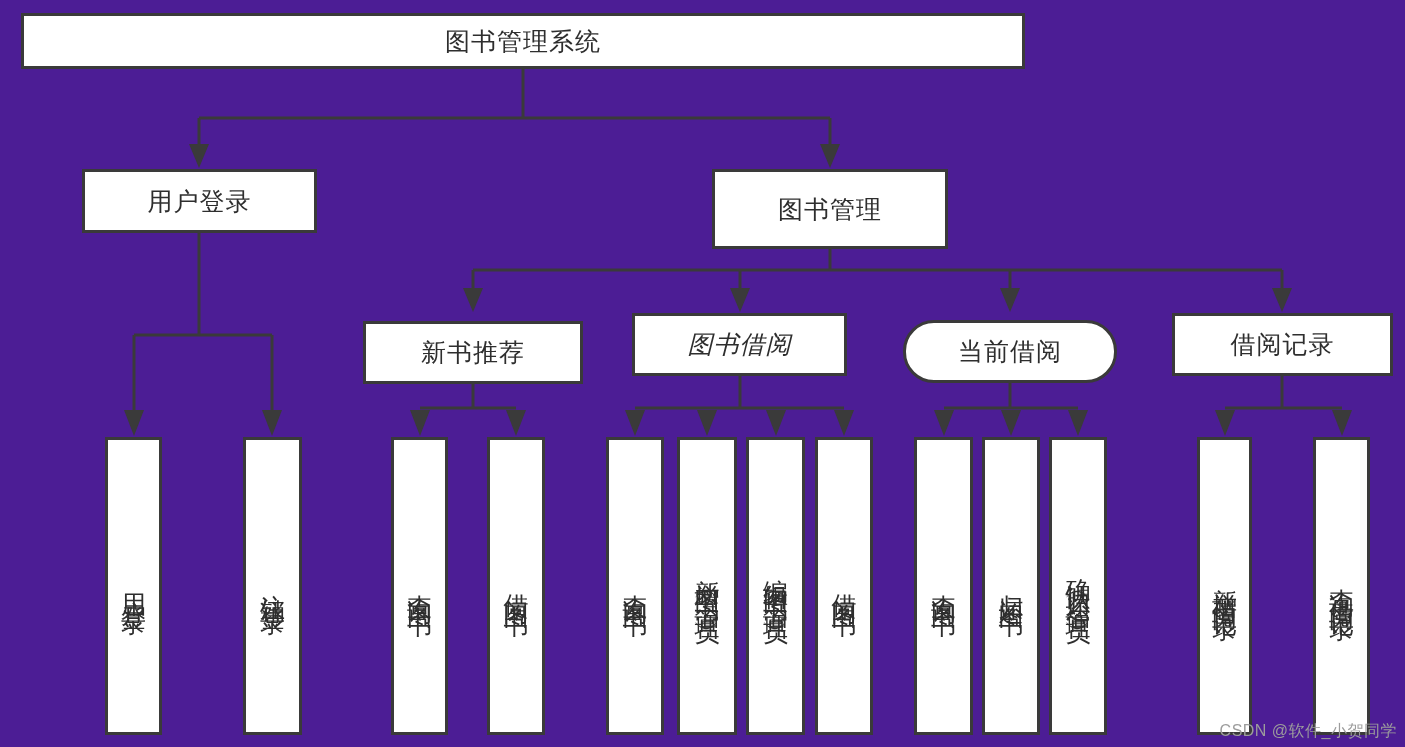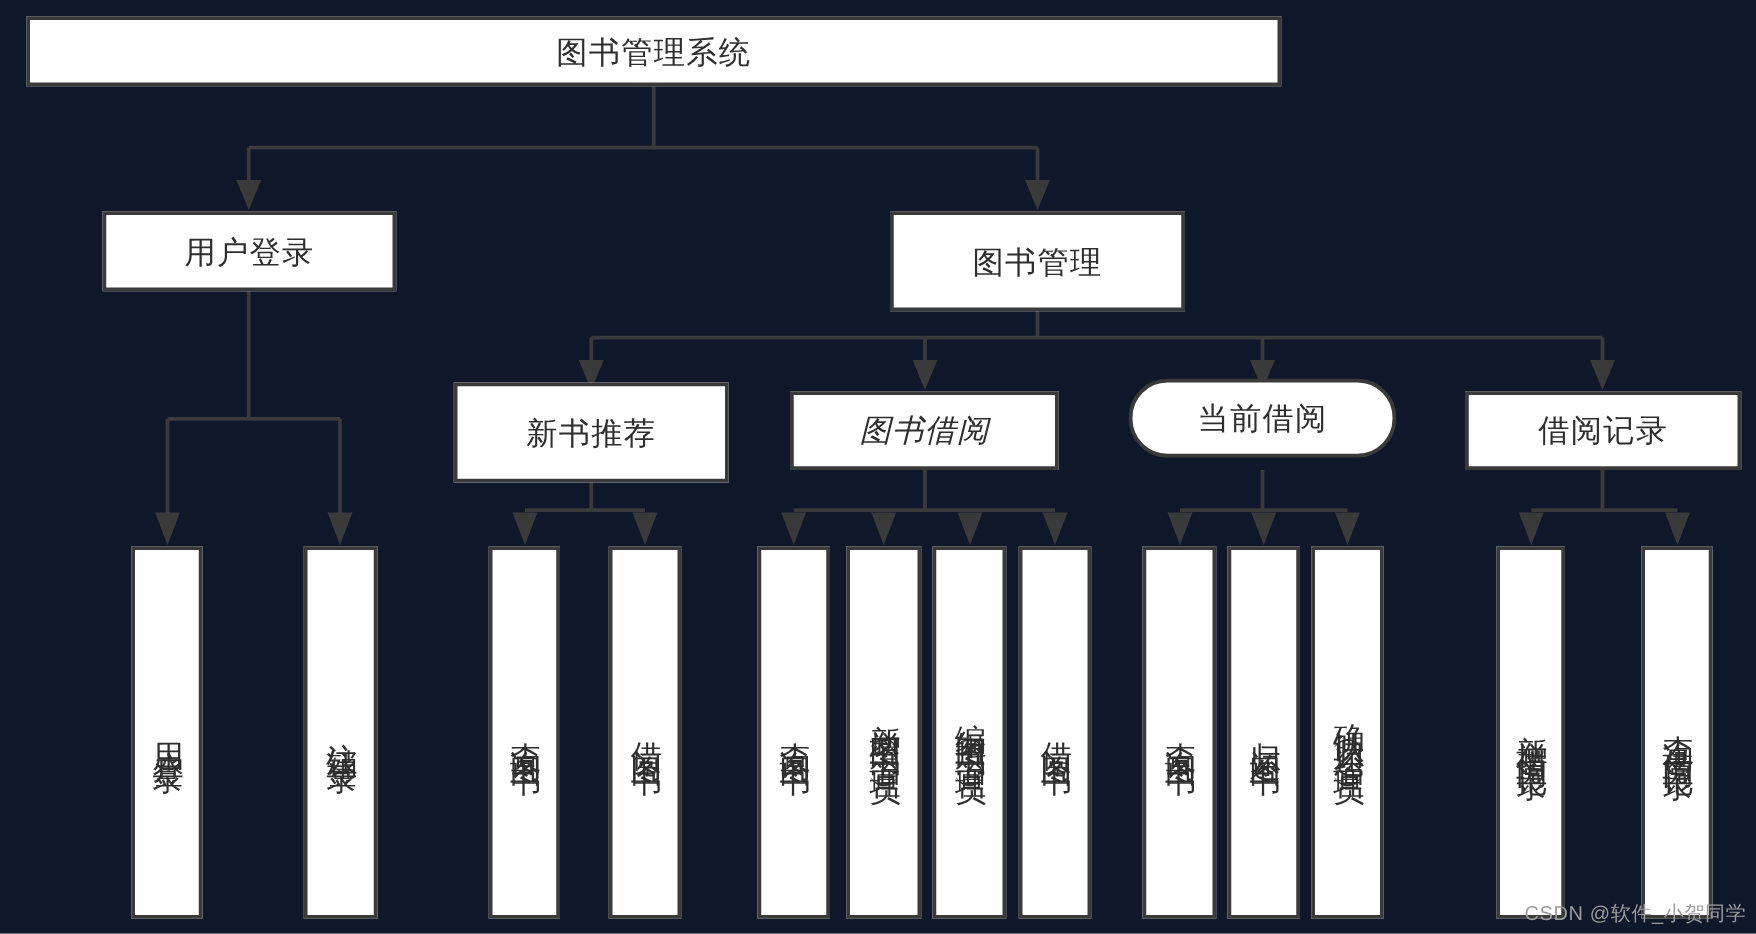--- a/index.html
+++ b/index.html
@@ -1,20 +1,20 @@
 <!DOCTYPE html>
 <html><head>
 <meta charset="utf-8">
 <style>
   html, body { margin: 0; padding: 0; background: #ffffff; }
   .stage {
     position: relative;
     width: 1405px;
     height: 747px;
-    background: #0f172a;
+    background: #4c1d95;
     font-family: "Liberation Sans", "DejaVu Sans", sans-serif;
     overflow: hidden;
   }
   .wires {
     position: absolute;
     left: 0; top: 0;
     width: 1405px; height: 747px;
   }
   .box {
     position: absolute;
@@ -114,27 +114,27 @@
     <span>图书管理系统</span>
   </div>
 
   <div class="box h-box" style="left:82px; top:169px; width:235px; height:64px;">
     <span>用户登录</span>
   </div>
   <div class="box h-box" style="left:712px; top:169px; width:236px; height:80px;">
     <span>图书管理</span>
   </div>
 
-  <div class="box h-box" style="left:363px; top:306px; width:220px; height:80px;">
+  <div class="box h-box" style="left:363px; top:321px; width:220px; height:63px;">
     <span>新书推荐</span>
   </div>
   <div class="box h-box" style="left:632px; top:313px; width:215px; height:63px;font-style:italic;">
     <span>图书借阅</span>
   </div>
-  <div class="box h-box" style="left:903px; top:303px; width:214px; height:63px;border-radius:31px;">
+  <div class="box h-box" style="left:903px; top:320px; width:214px; height:63px;border-radius:31px;">
     <span>当前借阅</span>
   </div>
   <div class="box h-box" style="left:1172px; top:313px; width:221px; height:63px;">
     <span>借阅记录</span>
   </div>
 
   <div class="box v-box" style="left:105px; top:437px; width:57px; height:298px;">
     <span class="v-label">用户登录</span>
   </div>
   <div class="box v-box" style="left:243px; top:437px; width:59px; height:298px;">

